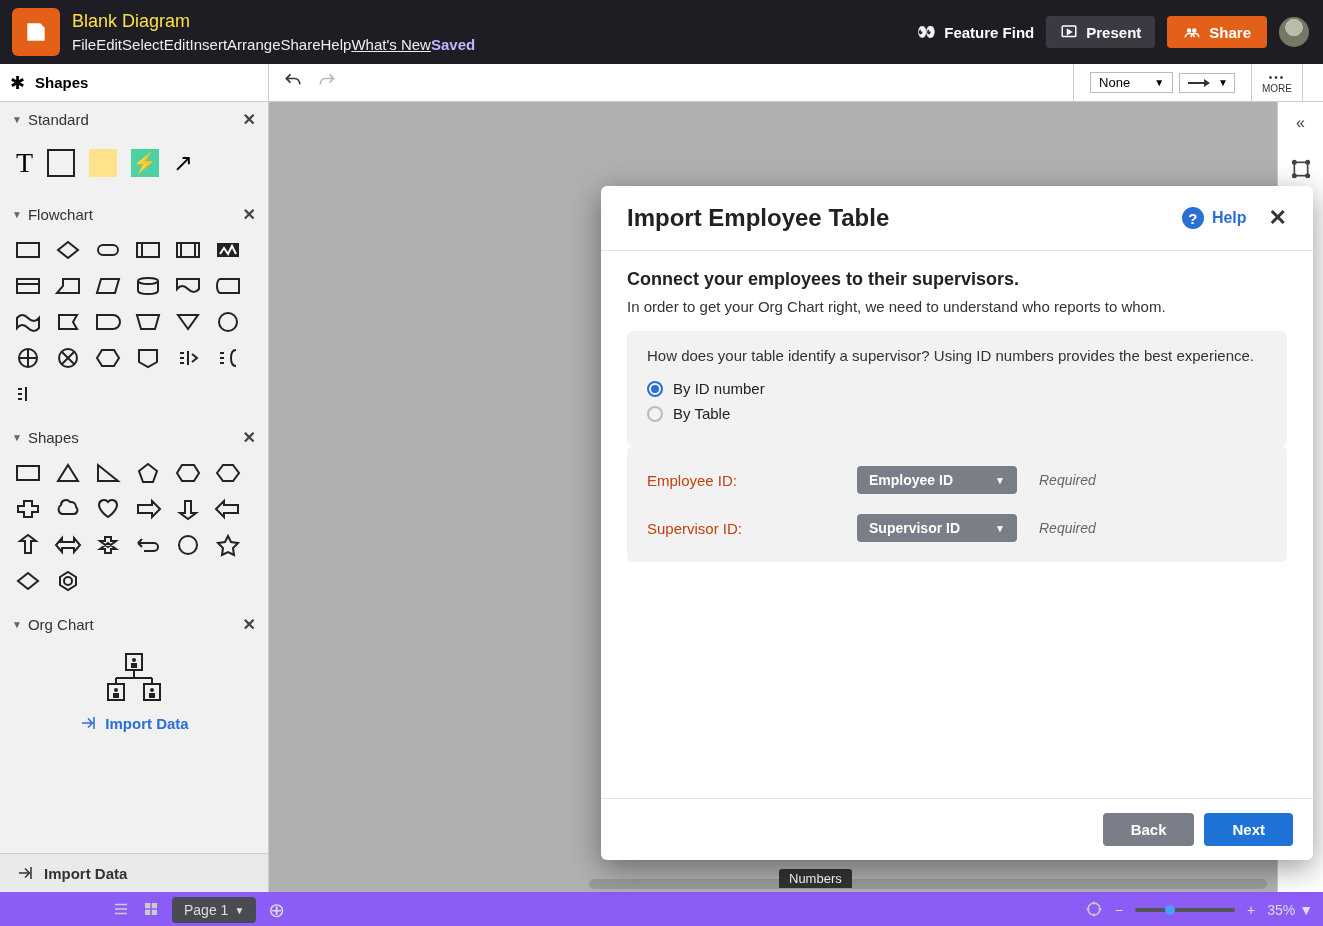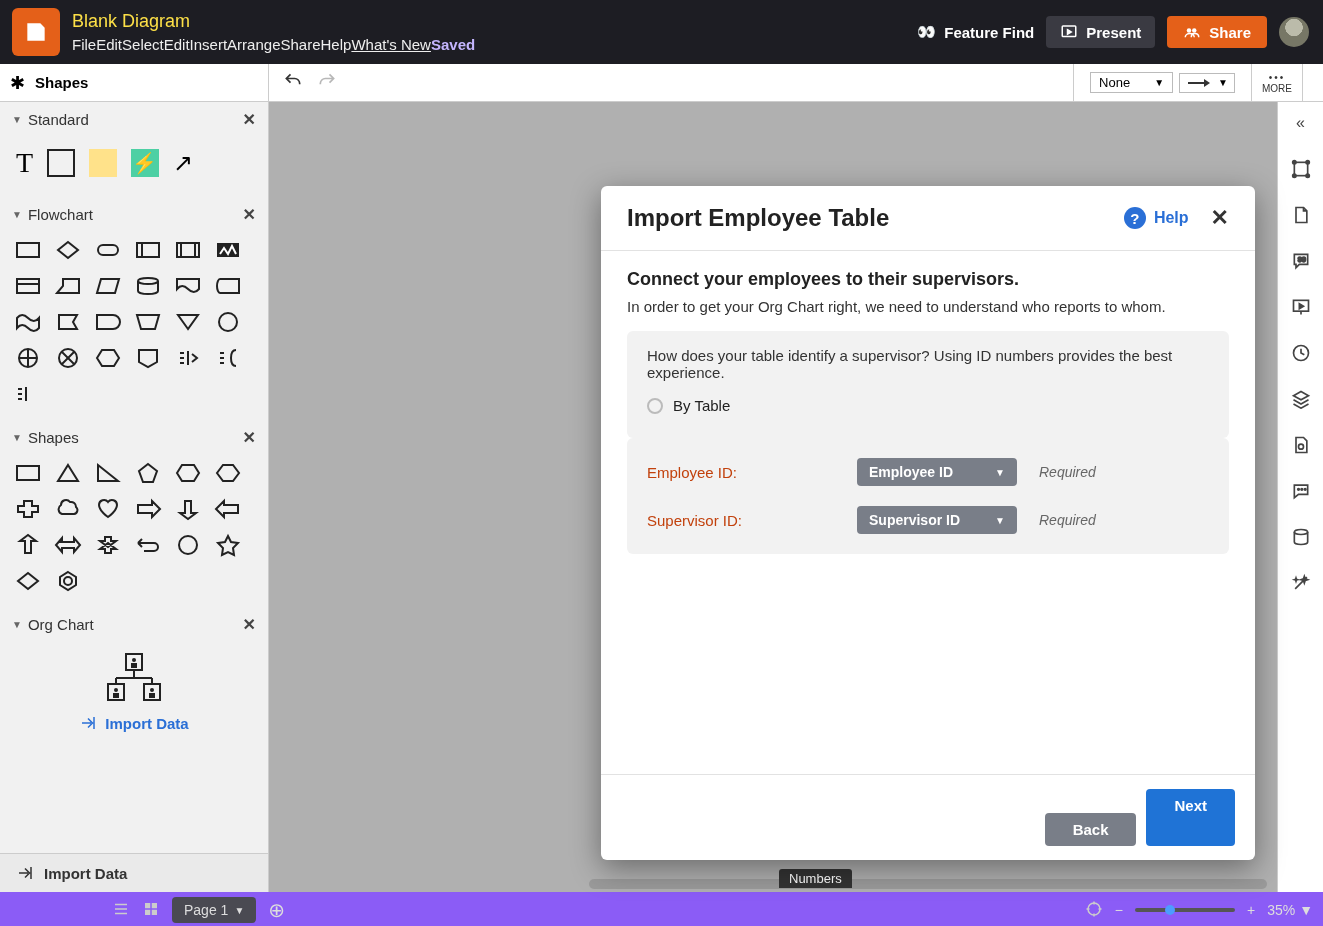--- a/index.html
+++ b/index.html
@@ -59,21 +59,21 @@
   .right-rail { width:46px; background:#fff; border-left:1px solid #ccc; display:flex; flex-direction:column; align-items:center; padding-top:10px; gap:24px; }
   .right-rail .ri { width:22px; height:22px; color:#444; display:flex; align-items:center; justify-content:center; }
   .right-rail svg { width:20px; height:20px; stroke:#444; fill:none; stroke-width:2; }
   
   .bottom { height:36px; background:#8b5cf6; color:#ddd; display:flex; align-items:center; padding:0 10px; gap:12px; font-size:14px; }
   .page-tab { background:#4a4a52; padding:5px 12px; border-radius:4px; display:flex; align-items:center; gap:6px; }
   .bottom .spacer { flex:1; }
   .zoom-track { width:100px; height:4px; background:#555; position:relative; border-radius:2px; }
   .zoom-thumb { position:absolute; left:30px; top:-3px; width:10px; height:10px; background:#4d9cff; border-radius:50%; }
   
-  .modal { position:absolute; left:332px; top:84px; width:654px; height:674px; background:#fff; border-radius:6px; box-shadow:0 8px 30px rgba(0,0,0,.4); display:flex; flex-direction:column; }
+  .modal { position:absolute; left:332px; top:84px; width:712px; height:674px; background:#fff; border-radius:6px; box-shadow:0 8px 30px rgba(0,0,0,.4); display:flex; flex-direction:column; }
   .modal-head { display:flex; align-items:center; padding:18px 26px; border-bottom:1px solid #e2e2e2; }
   .modal-title { font-size:24px; font-weight:800; color:#222; }
   .modal-head .help { margin-left:auto; display:flex; align-items:center; gap:8px; color:#2a6fd6; font-size:16px; font-weight:600; }
   .modal-head .help-ic { width:22px; height:22px; border-radius:50%; background:#2a6fd6; color:#fff; display:flex; align-items:center; justify-content:center; font-size:15px; font-weight:700;}
   .modal-head .close { margin-left:22px; font-size:22px; color:#333; cursor:pointer; font-weight:700;}
   .modal-body { padding:18px 26px; flex:1; overflow:auto; }
   .m-sub { font-size:18px; font-weight:800; color:#222; margin-bottom:8px; }
   .m-desc { font-size:15px; color:#333; margin-bottom:16px; }
   .graybox { background:#f2f2f2; border-radius:6px; padding:16px 20px; }
   .q { font-size:15px; color:#333; margin-bottom:16px; }
@@ -81,21 +81,21 @@
   .radio { width:16px; height:16px; border:2px solid #2a6fd6; border-radius:50%; display:flex; align-items:center; justify-content:center; }
   .radio.off { border-color:#bbb; }
   .radio .dot { width:8px; height:8px; background:#2a6fd6; border-radius:50%; }
   .choose { font-size:15px; color:#333; margin:20px 0 12px; }
   .field-row { display:flex; align-items:center; padding:10px 0; }
   .field-row .lbl { width:210px; font-size:15px; color:#c2410c; }
   .sel { width:160px; background:#797e88; color:#fff; padding:6px 12px; border-radius:4px; font-size:14px; font-weight:600; display:flex; align-items:center; }
   .sel .caret { margin-left:auto; font-size:10px; }
   .req { margin-left:22px; font-style:italic; color:#666; font-size:14px; }
   .modal-foot { border-top:1px solid #e2e2e2; padding:14px 20px; display:flex; justify-content:flex-end; gap:10px; }
-  .btn-back { background:#797e88; color:#fff; padding:8px 28px; border-radius:4px; font-size:15px; font-weight:700;margin-top:24px; }
+  .btn-back { background:#797e88; color:#fff; padding:8px 28px; border-radius:4px; font-size:15px; font-weight:700; }
   .btn-next { background:#1f73d6; color:#fff; padding:8px 28px; border-radius:4px; font-size:15px; font-weight:700; }
   .icon-stroke { stroke:#333; stroke-width:2; fill:none; }
   
   .left-panel::-webkit-scrollbar { width:8px; }
 </style>
 </head>
 <body>
 
 <div class="topbar">
   <div class="logo">
@@ -519,20 +519,26 @@
           <span>Help</span>
         </div>
         <div class="close">✕</div>
       </div>
       <div class="modal-body">
         <div class="m-sub">Connect your employees to their supervisors.</div>
         <div class="m-desc">In order to get your Org Chart right, we need to understand who reports to whom.</div>
         <div class="graybox">
           <div class="q">How does your table identify a supervisor? Using ID numbers provides the best experience.</div>
           <div class="radio-row">
+            <span class="radio">
+                <span class="dot"></span>
+              </span>
+            <span>By ID number</span>
+          </div>
+          <div class="radio-row">
             <span class="radio off"></span>
             <span>By Table</span>
           </div>
         </div>
         <div class="graybox" style="padding:10px 20px">
           <div class="field-row">
             <div class="lbl">Employee ID:</div>
             <div class="sel">
               <span>Employee ID</span>
               <span class="caret">▼</span>

